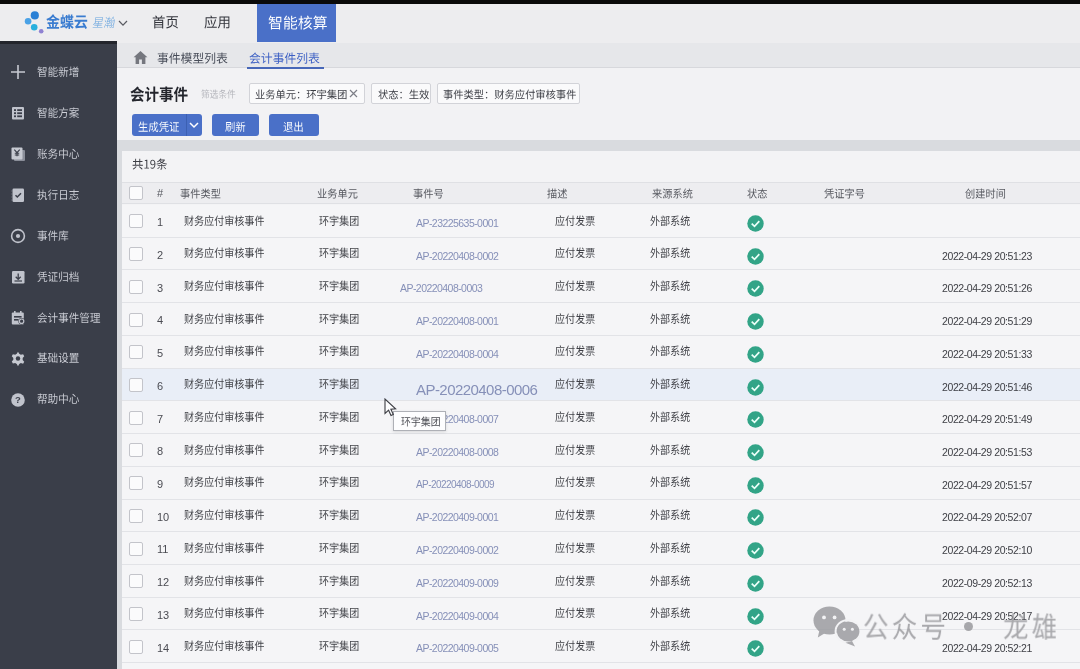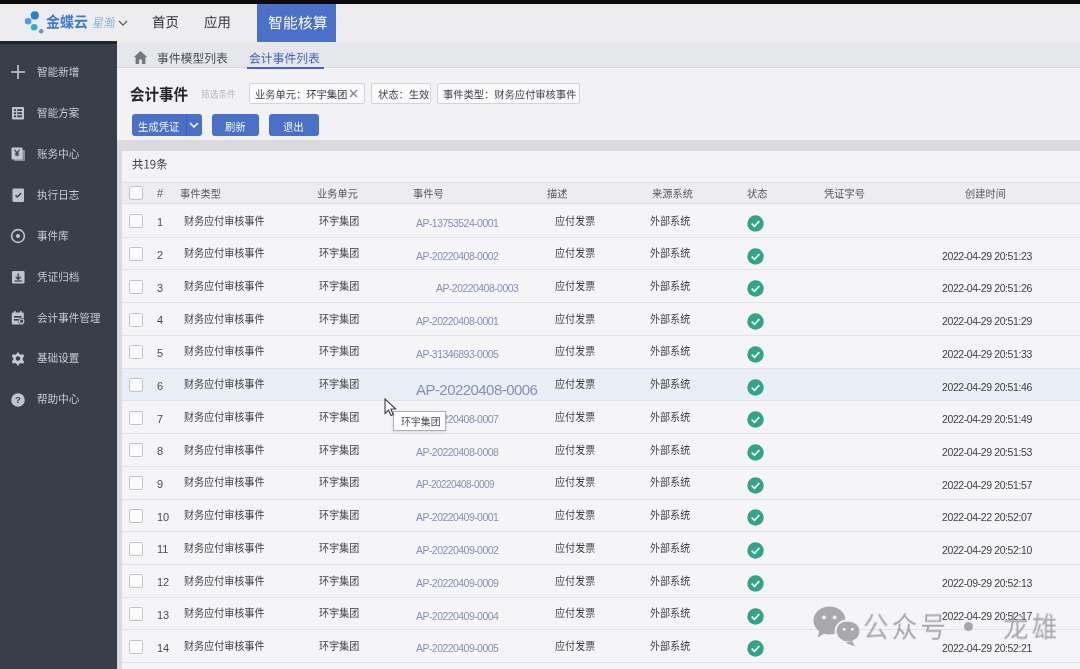--- a/index.html
+++ b/index.html
@@ -476,21 +476,21 @@
     </g>
   </svg>
 <svg style="position:absolute;left:318.5px;top:214.6px;overflow:visible" width="40" height="13">
     <g transform="translate(0,10.1) scale(0.01006,-0.01150)" fill="#3f4046">
       <use href="#g57" x="0"></use>
       <use href="#g58" x="1000"></use>
       <use href="#g59" x="2000"></use>
       <use href="#g60" x="3000"></use>
     </g>
   </svg>
-<div class="a" style="left:416px;top:217.0px;font-size:10.5px;letter-spacing:-0.55px;color:#8690b8">AP-13753524-0001</div>
+<div class="a" style="left:416px;top:217.0px;font-size:10.5px;letter-spacing:-0.55px;color:#8690b8">AP-23225635-0001</div>
 <svg style="position:absolute;left:555.0px;top:214.6px;overflow:visible" width="40" height="13">
     <g transform="translate(0,10.1) scale(0.01006,-0.01150)" fill="#3f4046">
       <use href="#g7" x="0"></use>
       <use href="#g67" x="1000"></use>
       <use href="#g88" x="2000"></use>
       <use href="#g89" x="3000"></use>
     </g>
   </svg>
 <svg style="position:absolute;left:650.0px;top:214.6px;overflow:visible" width="40" height="13">
     <g transform="translate(0,10.1) scale(0.01006,-0.01150)" fill="#3f4046">
@@ -566,21 +566,21 @@
     </g>
   </svg>
 <svg style="position:absolute;left:318.5px;top:280.0px;overflow:visible" width="40" height="13">
     <g transform="translate(0,10.1) scale(0.01006,-0.01150)" fill="#3f4046">
       <use href="#g57" x="0"></use>
       <use href="#g58" x="1000"></use>
       <use href="#g59" x="2000"></use>
       <use href="#g60" x="3000"></use>
     </g>
   </svg>
-<div class="a" style="left:436px;top:282.4px;font-size:10.5px;letter-spacing:-0.55px;color:#8690b8">AP-20220408-0003</div>
+<div class="a" style="left:400px;top:282.4px;font-size:10.5px;letter-spacing:-0.55px;color:#8690b8">AP-20220408-0003</div>
 <svg style="position:absolute;left:555.0px;top:280.0px;overflow:visible" width="40" height="13">
     <g transform="translate(0,10.1) scale(0.01006,-0.01150)" fill="#3f4046">
       <use href="#g7" x="0"></use>
       <use href="#g67" x="1000"></use>
       <use href="#g88" x="2000"></use>
       <use href="#g89" x="3000"></use>
     </g>
   </svg>
 <svg style="position:absolute;left:650.0px;top:280.0px;overflow:visible" width="40" height="13">
     <g transform="translate(0,10.1) scale(0.01006,-0.01150)" fill="#3f4046">
@@ -656,21 +656,21 @@
     </g>
   </svg>
 <svg style="position:absolute;left:318.5px;top:345.4px;overflow:visible" width="40" height="13">
     <g transform="translate(0,10.1) scale(0.01006,-0.01150)" fill="#3f4046">
       <use href="#g57" x="0"></use>
       <use href="#g58" x="1000"></use>
       <use href="#g59" x="2000"></use>
       <use href="#g60" x="3000"></use>
     </g>
   </svg>
-<div class="a" style="left:416px;top:347.8px;font-size:10.5px;letter-spacing:-0.55px;color:#8690b8">AP-31346893-0005</div>
+<div class="a" style="left:416px;top:347.8px;font-size:10.5px;letter-spacing:-0.55px;color:#8690b8">AP-20220408-0004</div>
 <svg style="position:absolute;left:555.0px;top:345.4px;overflow:visible" width="40" height="13">
     <g transform="translate(0,10.1) scale(0.01006,-0.01150)" fill="#3f4046">
       <use href="#g7" x="0"></use>
       <use href="#g67" x="1000"></use>
       <use href="#g88" x="2000"></use>
       <use href="#g89" x="3000"></use>
     </g>
   </svg>
 <svg style="position:absolute;left:650.0px;top:345.4px;overflow:visible" width="40" height="13">
     <g transform="translate(0,10.1) scale(0.01006,-0.01150)" fill="#3f4046">
@@ -902,21 +902,21 @@
       <use href="#g90" x="0"></use>
       <use href="#g91" x="1000"></use>
       <use href="#g81" x="2000"></use>
       <use href="#g82" x="3000"></use>
     </g>
   </svg>
 <svg class="a" style="left:747px;top:509.4px" width="17" height="17">
 <circle cx="8.5" cy="8.5" r="8.2" fill="#32a487"></circle>
 <path d="M4.7 8.7 L7.5 11.4 L12.3 6.2" fill="none" stroke="#eafff8" stroke-width="1.7"></path>
   </svg>
-<div class="a" style="left:942px;top:511.4px;font-size:10.5px;letter-spacing:-0.4px;color:#3f4046">2022-04-22 20:52:07</div>
+<div class="a" style="left:942px;top:511.4px;font-size:10.5px;letter-spacing:-0.4px;color:#3f4046">2022-04-29 20:52:07</div>
 <div class="a" style="left:122px;top:532.2px;width:958px;height:32.72px;background:#f5f5f7;border-bottom:1px solid #e2e3e7"></div>
 <div class="a" style="left:129px;top:541.6px;width:14px;height:14px;background:#fbfbfc;border:1px solid #c3c4ca;border-radius:2px"></div>
 <div class="a" style="left:157px;top:543.4px;font-size:11px;color:#4a4b52">11</div>
 <svg style="position:absolute;left:184.0px;top:541.8px;overflow:visible" width="80" height="13">
     <g transform="translate(0,10.1) scale(0.01006,-0.01150)" fill="#3f4046">
       <use href="#g66" x="0"></use>
       <use href="#g18" x="1000"></use>
       <use href="#g7" x="2000"></use>
       <use href="#g67" x="3000"></use>
       <use href="#g68" x="4000"></use>

